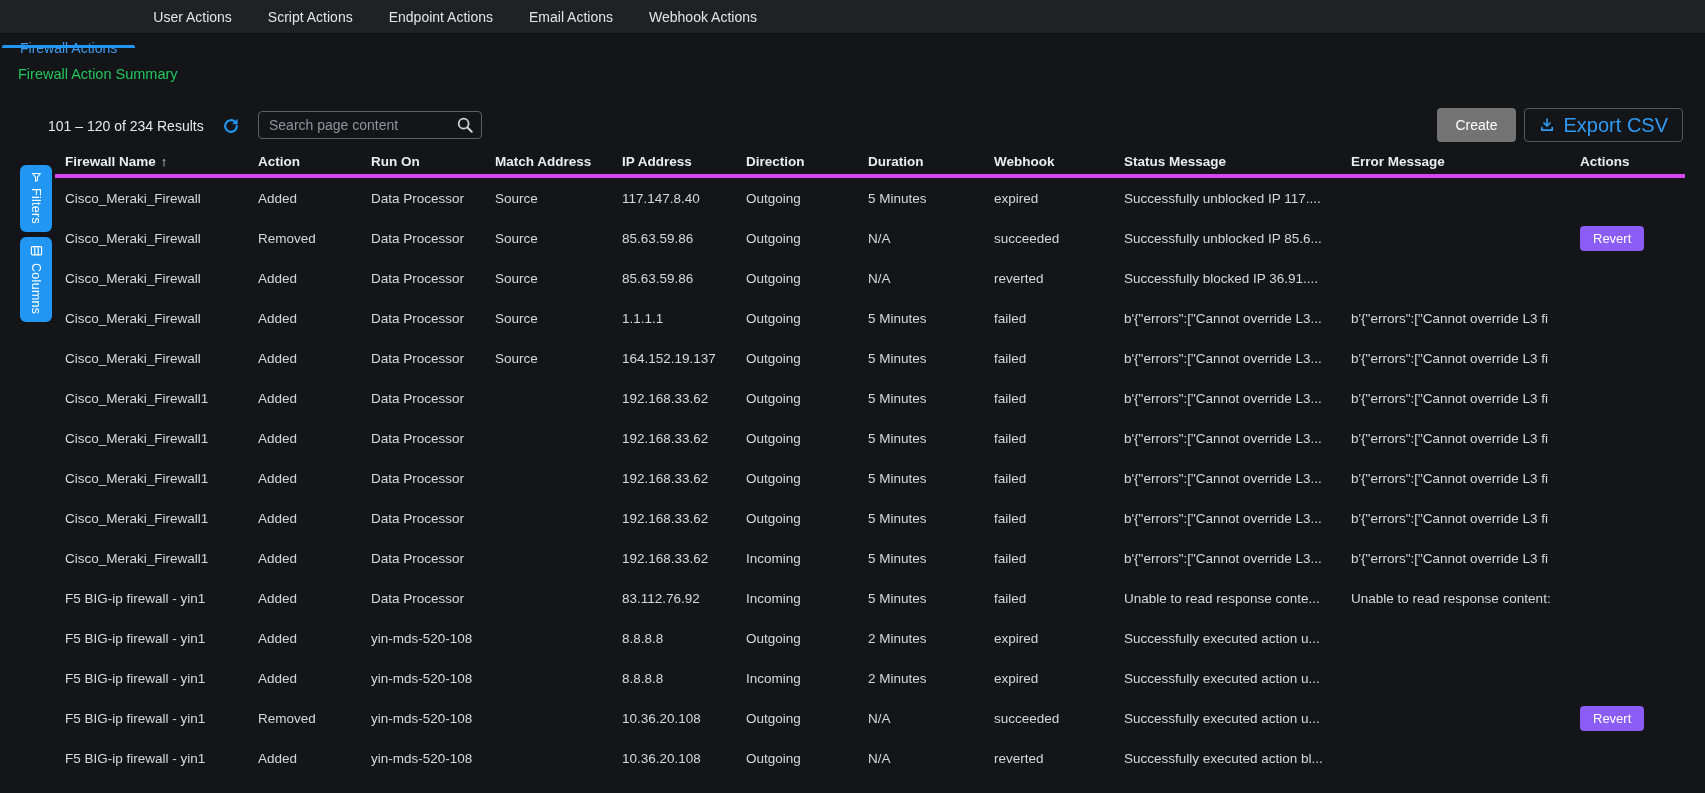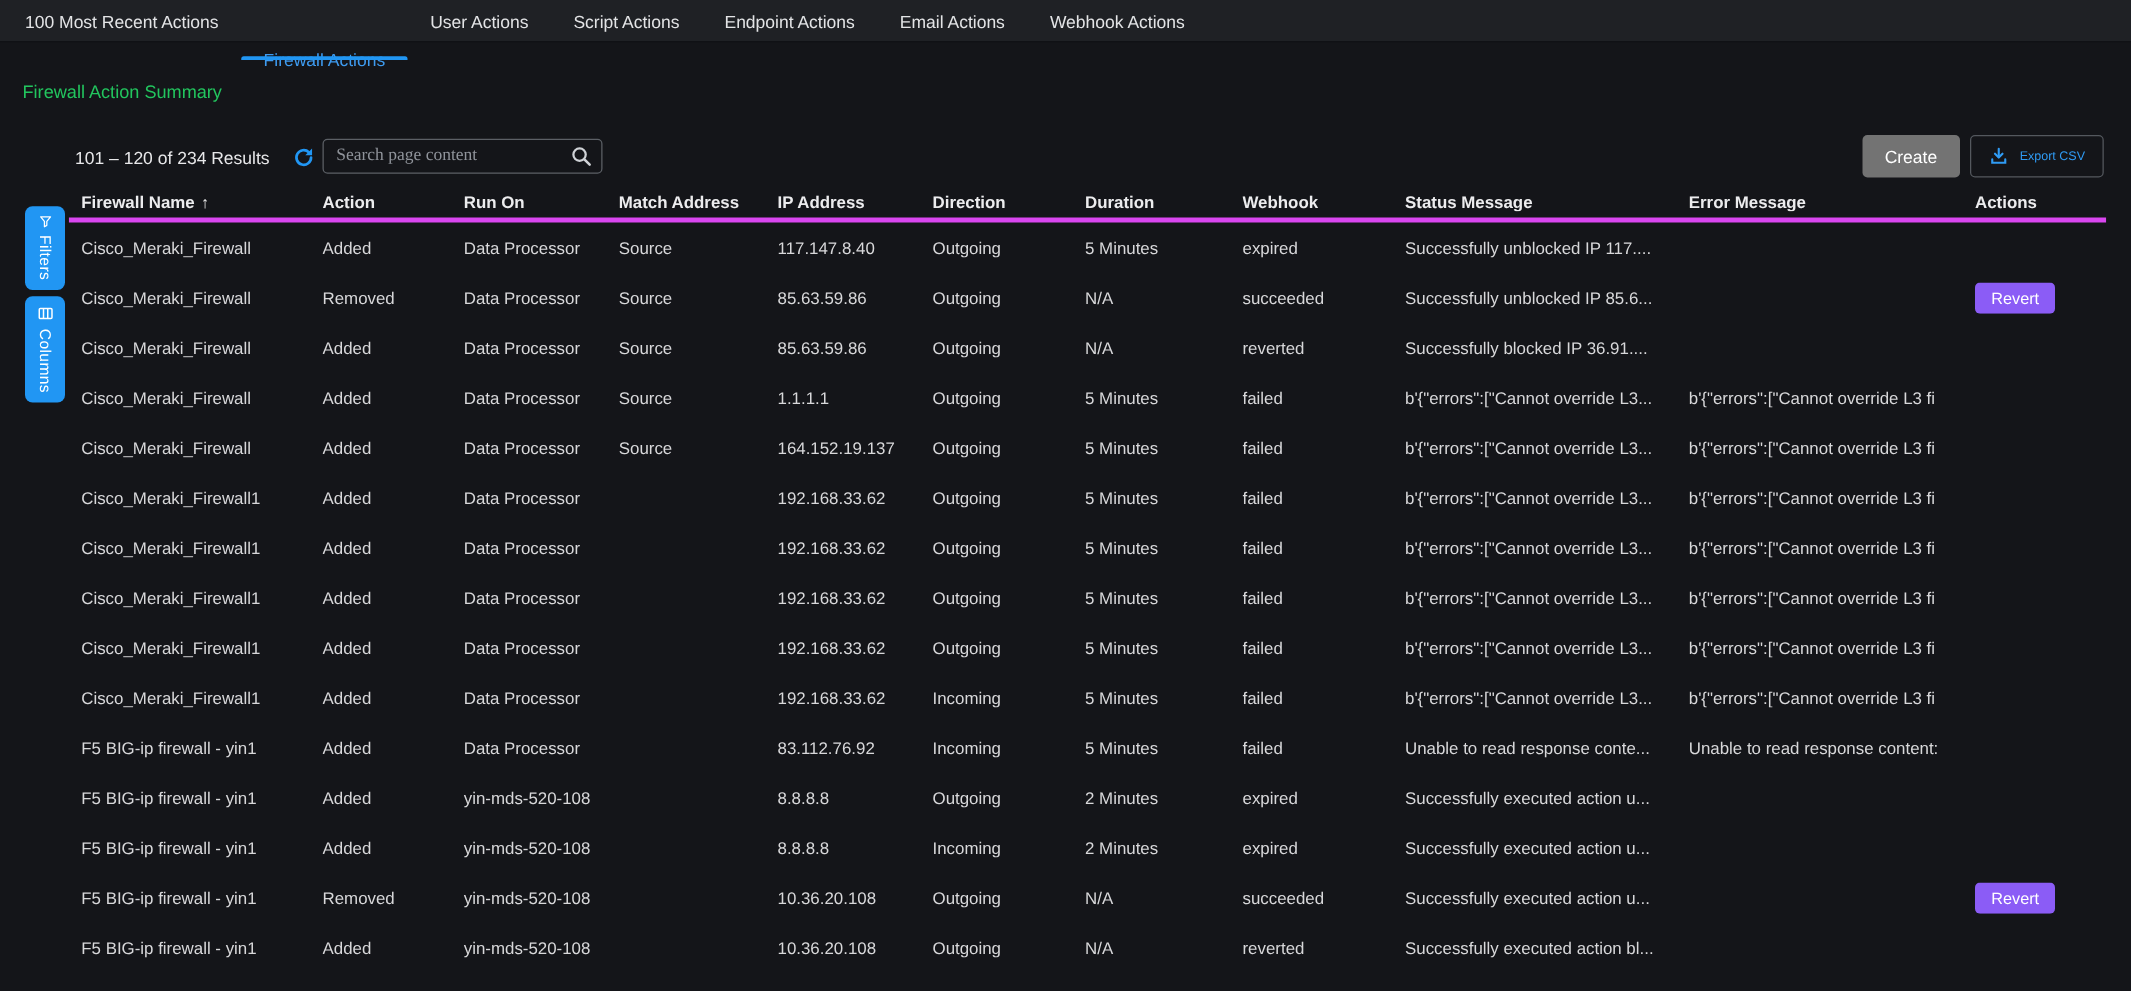--- a/index.html
+++ b/index.html
@@ -28,54 +28,54 @@
   .tab.active::after {
     content: ""; position: absolute; left: 0; right: 0; bottom: 0;
     height: 3px; background: #2196f3; border-radius: 2px 2px 0 0;
   }
   
   .page-title {
     position: absolute; left: 18px; top: 66px;
     font-size: 14.5px; color: #22c55e;
   }
   .results-row {
-    position: absolute; left: 60px; top: 113px; height: 26px;
+    position: absolute; left: 48px; top: 113px; height: 26px;
     display: flex; align-items: center; gap: 18px;
   }
   .results-text { font-size: 14px; color: #e8e8ea; }
   .refresh-btn {
     width: 18px; height: 18px; cursor: pointer;
     display: flex; align-items: center; justify-content: center;
   }
   .search-wrap {
     position: absolute; left: 258px; top: 111px;
     width: 224px; height: 28px;
   }
   .search-input {
     width: 100%; height: 100%;
     background: transparent;
     border: 1px solid #5c6066; border-radius: 4px;
-    color: #e6e6e8; font-size: 14px; font-family: Liberation Serif, serif;
+    color: #e6e6e8; font-size: 14px; font-family: Liberation Sans, sans-serif;
     padding: 0 32px 0 10px; outline: none;
   }
   .search-input::placeholder { color: #8f939a; }
   .search-icon { position: absolute; right: 8px; top: 5px; }
   .header-actions {
     position: absolute; right: 22px; top: 108px; height: 34px;
     display: flex; gap: 8px;
   }
   .btn-create {
     background: #737373; color: #fff; border: none; border-radius: 4px;
     font-size: 14px; font-family: "Liberation Sans", sans-serif;
     padding: 0 18px; height: 34px; cursor: pointer;
   }
   .btn-export {
     background: transparent; color: #2f9bf4;
     border: 1px solid #54585e; border-radius: 4px;
-    font-size: 10px; font-family: "Liberation Sans", sans-serif;
+    font-size: 20px; font-family: "Liberation Sans", sans-serif;
     padding: 0 14px; height: 34px; cursor: pointer;
     display: flex; align-items: center; gap: 9px; justify-content: center;
   }
   
   .side-btn {
     position: absolute; left: 20px; width: 32px;
     background: #2196f3; border-radius: 6px; cursor: pointer;
     display: flex; flex-direction: column; align-items: center;
     padding-top: 7px; gap: 5px;
   }
@@ -115,21 +115,20 @@
   .btn-revert {
     background: #8b5cf6; color: #fff; border: none; border-radius: 4px;
     font-size: 13px; font-family: "Liberation Sans", sans-serif;
     padding: 5px 13px; cursor: pointer;
   }
 </style>
 </head>
 <body>
 
 <nav class="tabbar" id="tab-bar">
-    <div class="tab">100 Most Recent Actions</div>
     <div class="tab active">Firewall Actions</div>
     <div class="tab">User Actions</div>
     <div class="tab">Script Actions</div>
     <div class="tab">Endpoint Actions</div>
     <div class="tab">Email Actions</div>
     <div class="tab">Webhook Actions</div>
   </nav>
 
 <div class="page-title">Firewall Action Summary</div>
 

